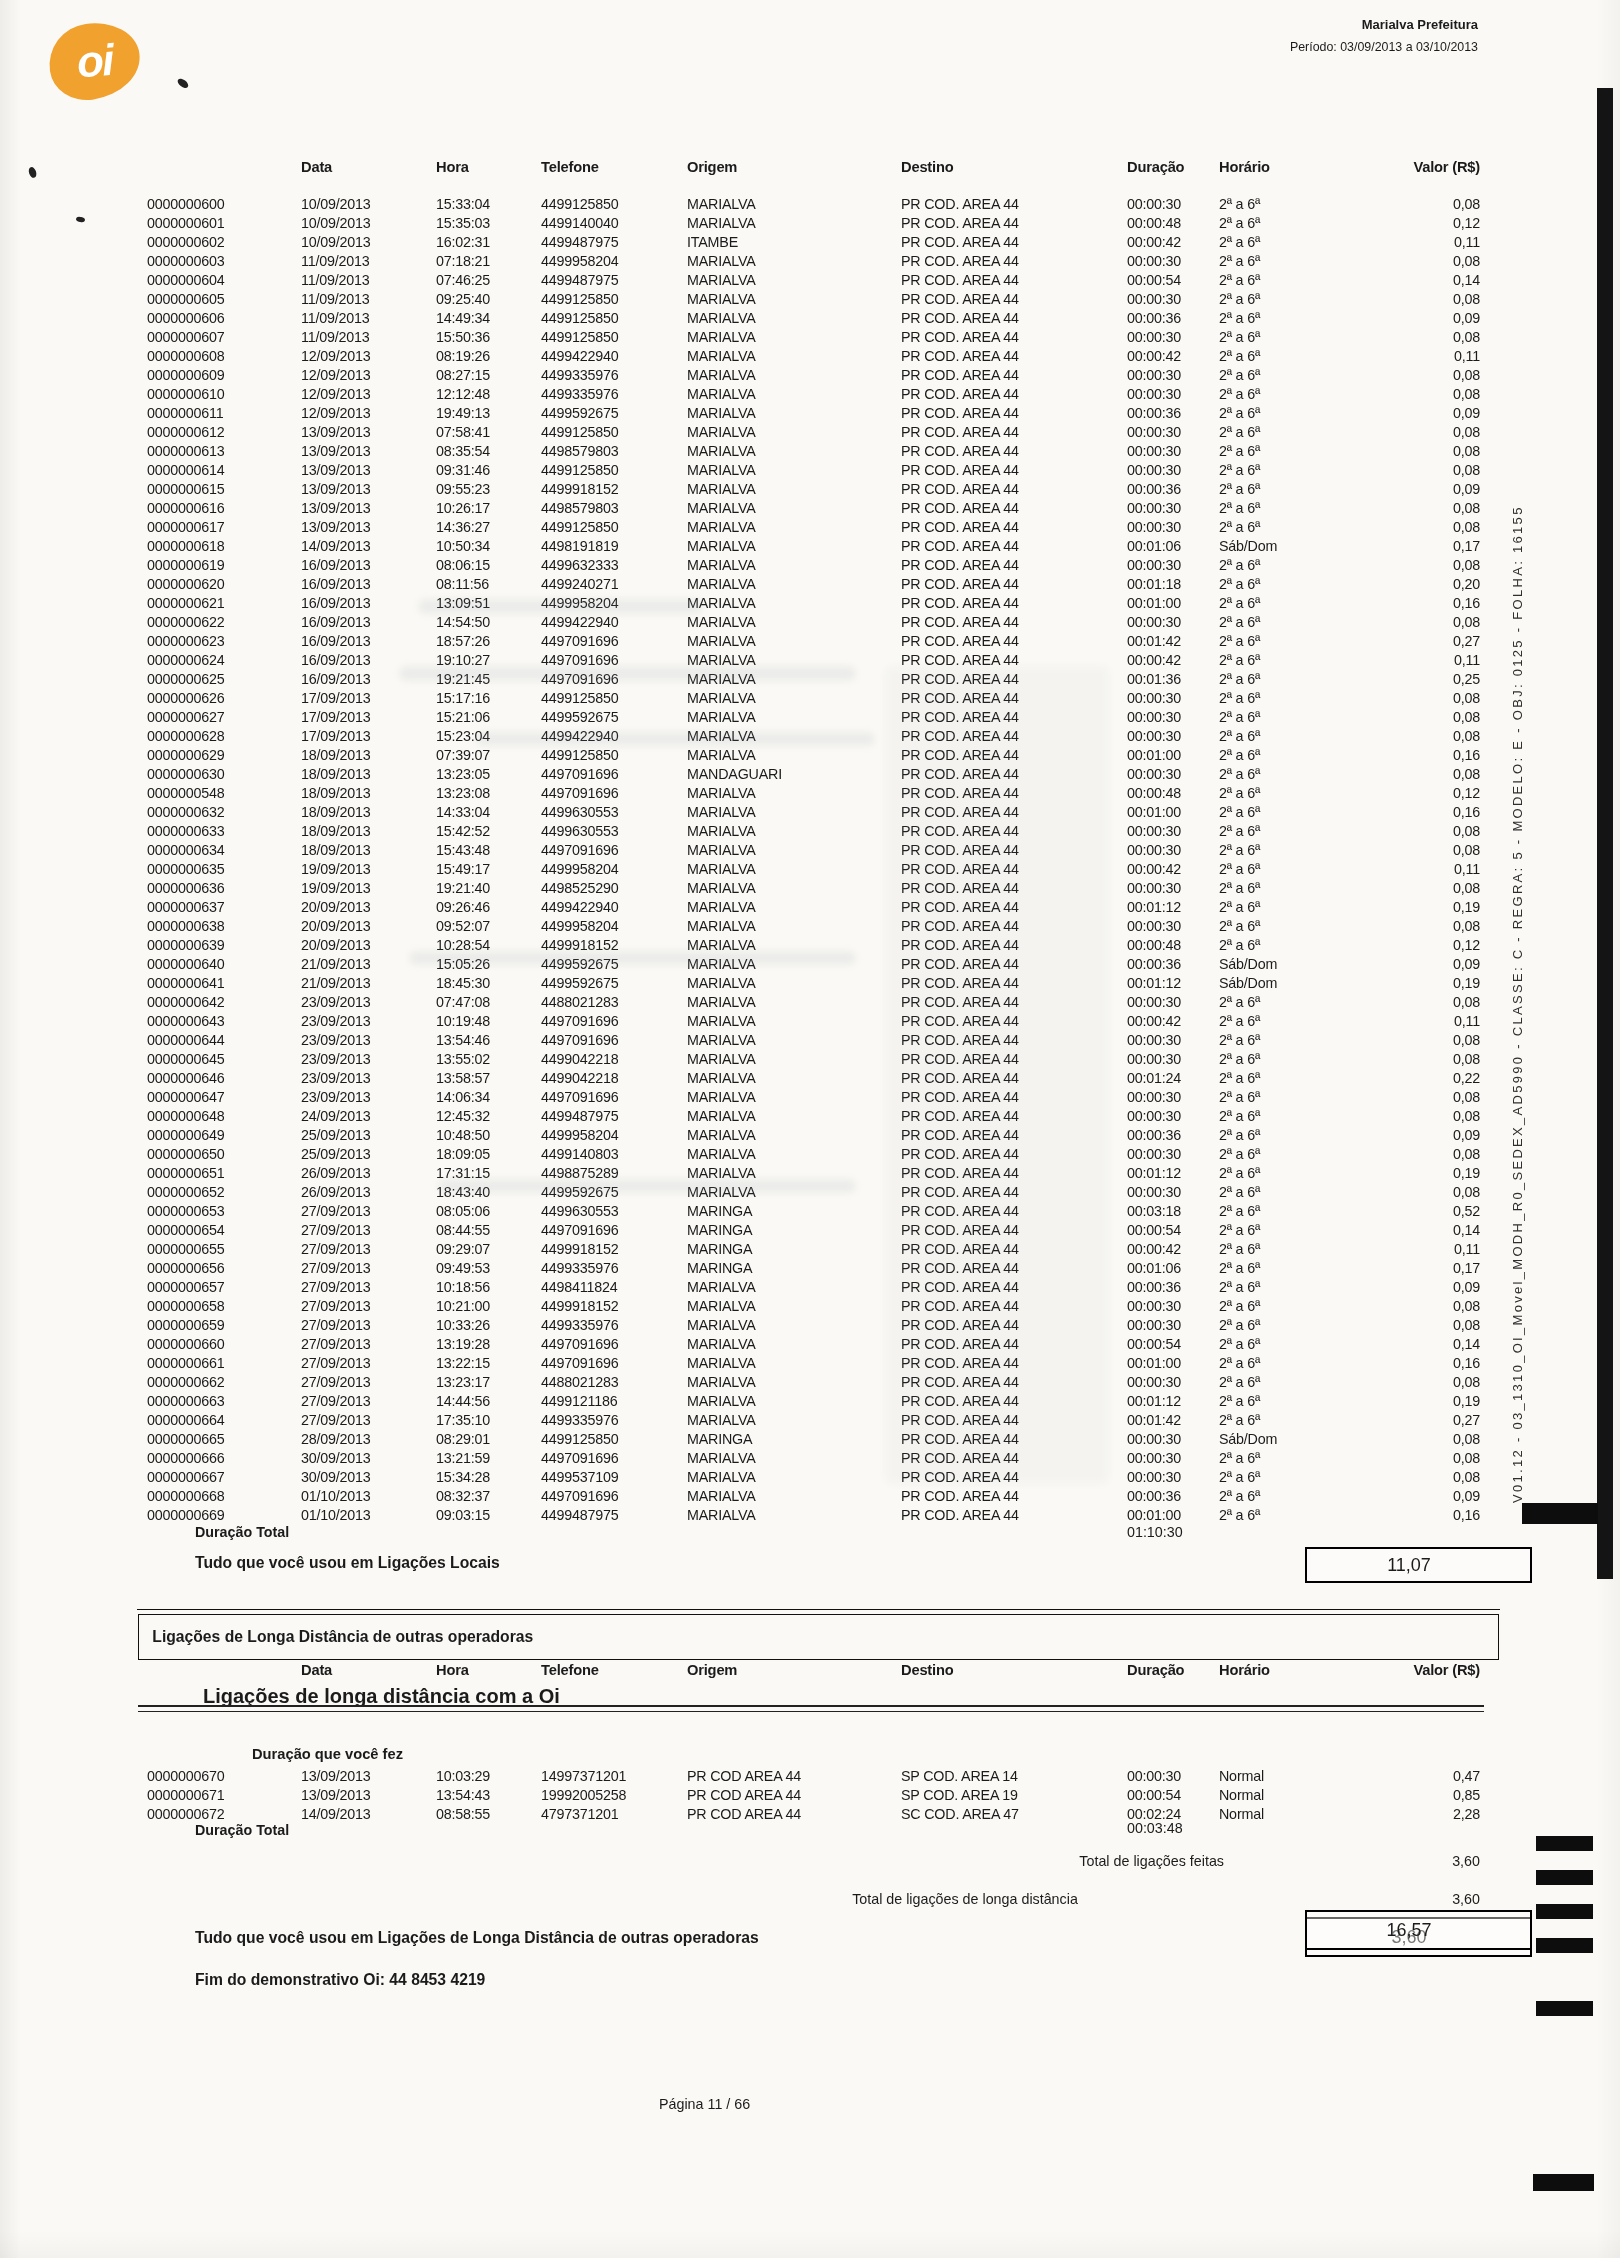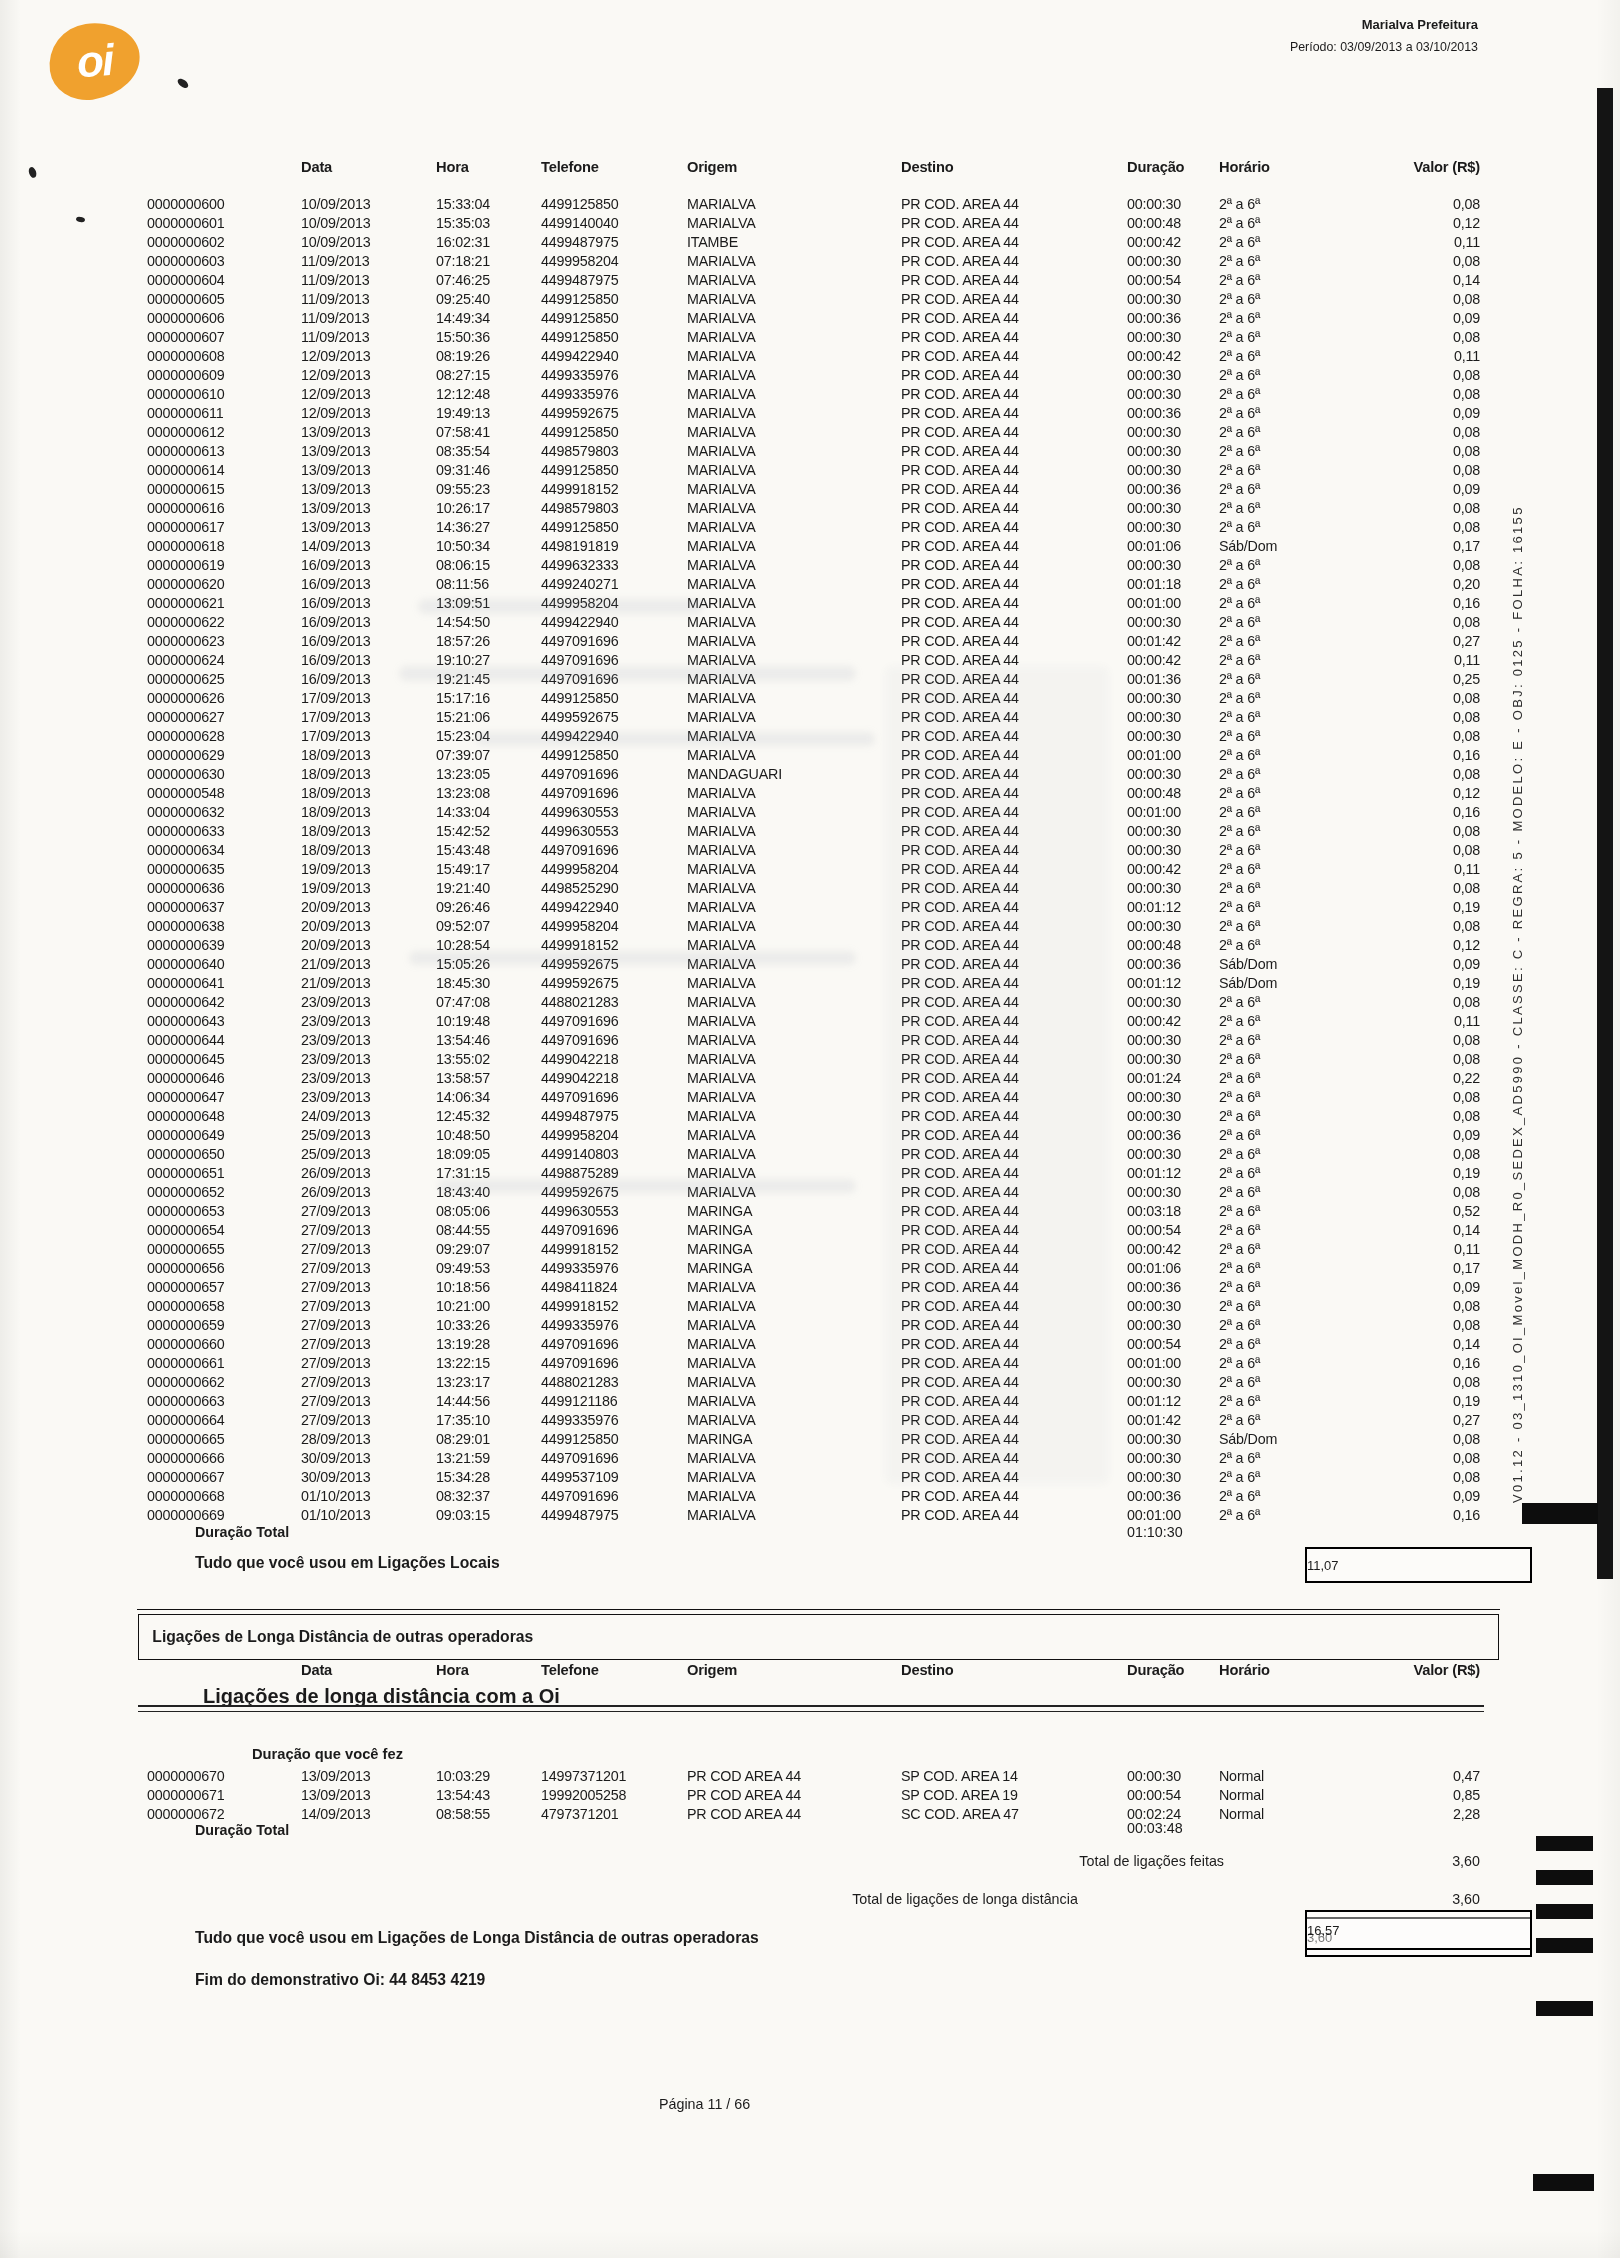--- a/index.html
+++ b/index.html
@@ -29,21 +29,21 @@
   #local-rows   { position:absolute; left:147px; top:195px; }
   #ld-header    { position:absolute; left:147px; top:1661px; }
   #ld-rows      { position:absolute; left:147px; top:1767px; }
   #ld-rows .row { height:19px; }
 
   .abs { position:absolute; white-space:nowrap; }
   .b   { font-weight:700;margin-left:48px; }
   .f15 { font-size:14.3px; } .f16 { font-size:15.7px; }
 
   .valbox { position:absolute; border:2.4px solid #000; display:flex; align-items:center;
-            justify-content:flex-start; padding-right:19px; font-size:13px; background:rgba(255,255,255,0.4); }
+            justify-content:center; padding-right:19px; font-size:18px; background:rgba(255,255,255,0.4); }
 
   .sectionbox { position:absolute; left:138px; top:1614px; width:1346px; height:44px; border:1.9px solid #111;
                 display:flex; align-items:center; padding-left:13.3px; font-size:15.7px; font-weight:700; }
   .sectionbox::before { content:''; position:absolute; left:-1.9px; right:-1.9px; top:-5.7px; border-top:1.9px solid #111; }
 
   .dblrule { position:absolute; left:138px; top:1705px; width:1346px; height:3.8px;
              border-top:2.4px solid #222; border-bottom:1.4px solid #222; }
 
   .vtext { position:absolute; left:1510px; top:445px; height:1058px; writing-mode:vertical-rl;
            transform:rotate(180deg); font-size:13px; letter-spacing:2.3px; color:#2e2e2e; white-space:nowrap; }

